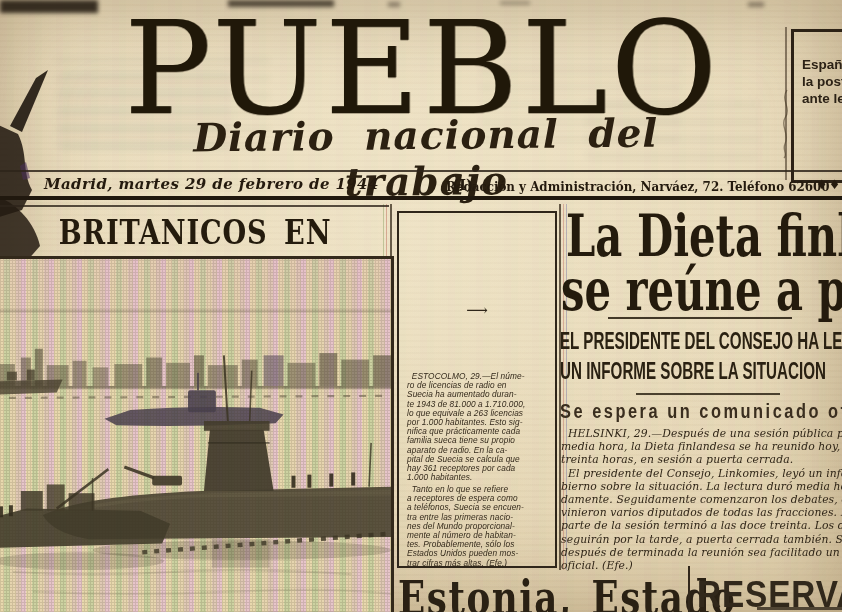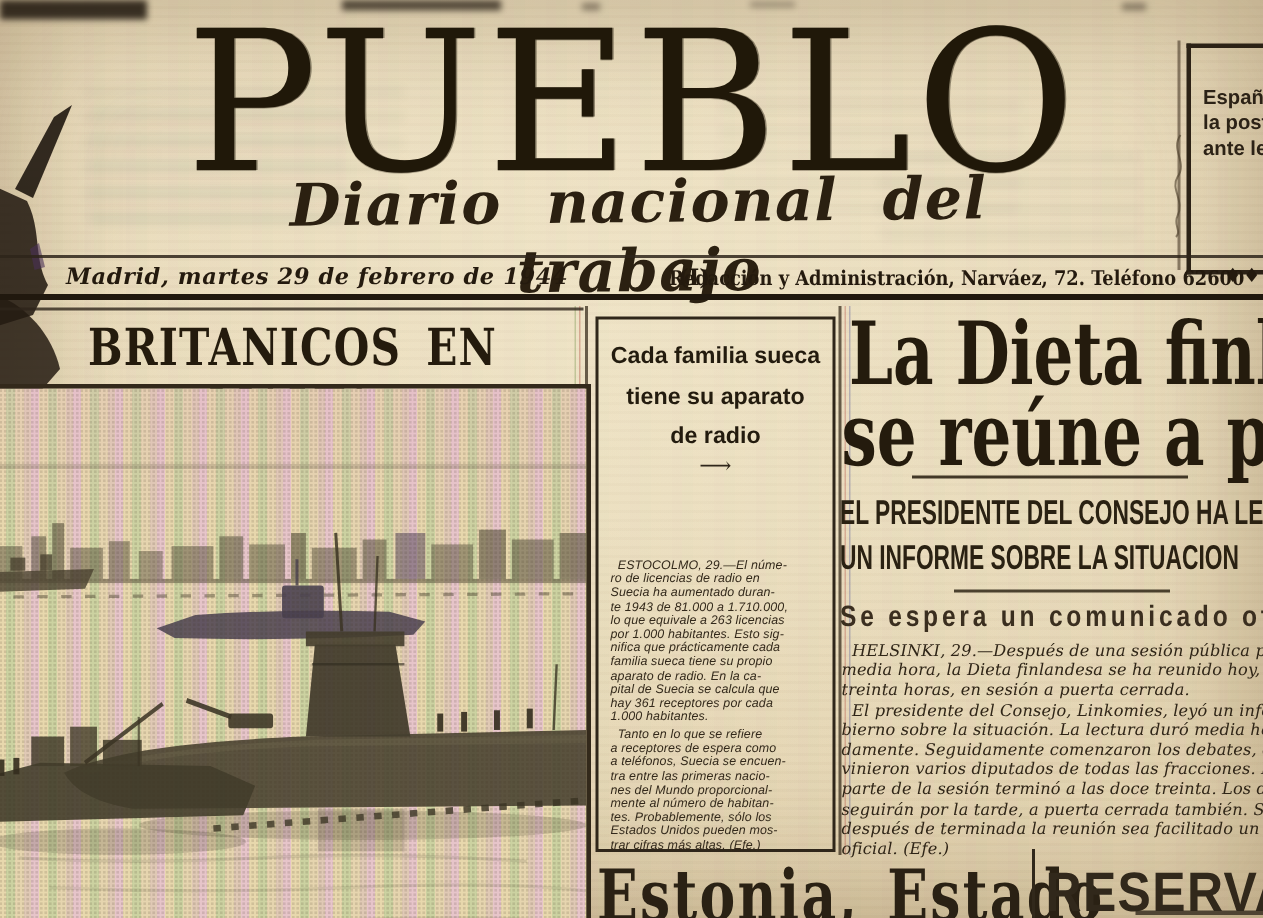--- a/index.html
+++ b/index.html
@@ -224,23 +224,20 @@
         <rect x="220" y="256" width="58" height="26" fill="#453e2e" opacity=".18"></rect>
         <ellipse cx="86" cy="276" rx="86" ry="8" fill="#433d2b" opacity=".2"></ellipse>
         <path d="M20,286 Q100,290 180,286 T360,288" stroke="#4e4734" stroke-width="2" fill="none" opacity=".15"></path>
         <path d="M40,304 Q140,308 240,304 T400,306" stroke="#4e4734" stroke-width="2" fill="none" opacity=".12"></path>
         <path d="M10,324 Q120,328 230,324 T400,326" stroke="#4e4734" stroke-width="2" fill="none" opacity=".1"></path>
       </g>
     </svg>
   </div>
 
   <div class="abs radio-box">
-    <div class="radio-head pre-line">Cada familia sueca
-tiene su aparato
-de radio</div>
     <div class="radio-arrow">⟶</div>
     <div class="radio-body p1 pre">  ESTOCOLMO, 29.—El núme-
 ro de licencias de radio en
 Suecia ha aumentado duran-
 te 1943 de 81.000 a 1.710.000,
 lo que equivale a 263 licencias
 por 1.000 habitantes. Esto sig-
 nifica que prácticamente cada
 familia sueca tiene su propio
 aparato de radio. En la ca-

